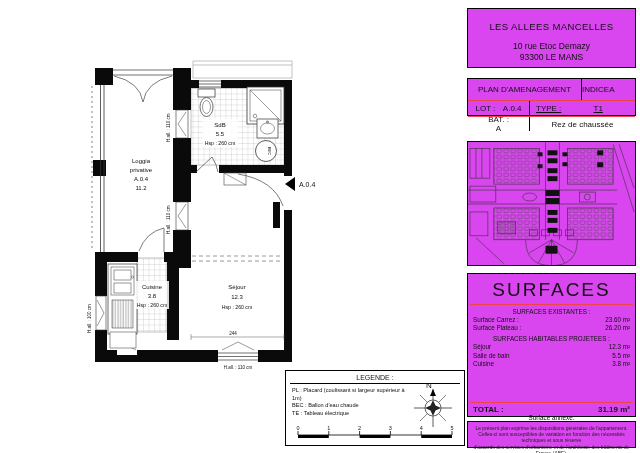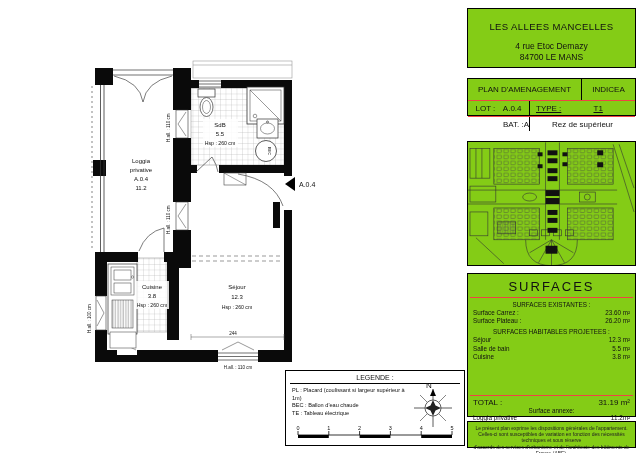--- a/index.html
+++ b/index.html
@@ -1,34 +1,34 @@
 <!DOCTYPE html>
 <html><head>
 <meta charset="utf-8">
 <style>
   html,body{margin:0;padding:0;background:#e8e8e8;}
   .page{position:relative;width:640px;height:453px;background:#ffffff;overflow:hidden;
         font-family:"Liberation Sans","DejaVu Sans",sans-serif;color:#111;}
   .abs{position:absolute;}
-  .rbox{position:absolute;left:467px;width:169px;border:1px solid #000;background:#84cc16;box-sizing:border-box;}
+  .rbox{position:absolute;left:467px;width:169px;border:1px solid #000;background:#d946ef;box-sizing:border-box;}
   .center{text-align:center;}
   svg text{font-family:"Liberation Sans","DejaVu Sans",sans-serif;fill:#111;}
   
   .hdr-title{font-size:9.5px;letter-spacing:.4px;padding-top:12px;}
   .hdr-addr{font-size:8.5px;line-height:11px;padding-top:9px;}
   
   .tbl-row{display:flex;box-sizing:border-box;}
   .cell{box-sizing:border-box;display:flex;align-items:center;}
   .vline{border-left:1px solid #000;}
   .hline{border-top:1px solid #ef4444;}
   
-  .surf-title{font-size:13px;letter-spacing:2px;text-align:center;padding-top:5px;padding-bottom:3px;}
+  .surf-title{font-size:19px;letter-spacing:2px;text-align:center;padding-top:5px;padding-bottom:3px;}
   .surf-sec{font-size:6.3px;text-align:center;padding:3px 0 1px 0;}
   .surf-row{display:flex;justify-content:space-between;font-size:6.3px;line-height:8.2px;padding:0 5px;}
-  .surf-total{display:flex;justify-content:space-between;font-size:8px;font-weight:normal;padding:2px 5px 0 5px;}
+  .surf-total{display:flex;justify-content:space-between;font-size:8px;font-weight:bold;padding:2px 5px 0 5px;}
   .disc{font-size:5px;line-height:6.2px;text-align:center;padding-top:3px;color:#222;}
   
   .lg-title{font-size:7px;text-align:center;padding:3px 0 2px 0;border-bottom:1px solid #000;margin:0 4px;}
   .lg-item{font-size:5.6px;line-height:7.6px;}
 </style>
 </head>
 <body>
 
 <div class="page">
 
@@ -235,49 +235,49 @@
         <text x="96.4" y="5">3</text>
         <text x="127.2" y="5">4</text>
         <text x="158" y="5">5</text>
       </g>
     </svg>
   </div>
 
   <div class="rbox center" style="top:8px;height:60px;">
     <div class="hdr-title">LES ALLEES MANCELLES</div>
     <div class="hdr-addr">
-      <div>4 rue Etoc Demazy</div>
-      <div>84700 LE MANS</div>
+      <div>10 rue Etoc Demazy</div>
+      <div>93300 LE MANS</div>
     </div>
   </div>
 
   <div class="rbox" style="top:78px;height:38px;font-size:8px;">
     <div class="tbl-row" style="height:21px;">
       <div class="cell" style="width:113px;justify-content:center;">PLAN D'AMENAGEMENT</div>
-      <div class="cell vline" style="flex:1;justify-content:center;">
+      <div class="cell vline" style="flex:1;justify-content:flex-start;">
         <span>INDICE</span>
         <span>A</span>
       </div>
     </div>
     <div class="tbl-row hline" style="height:16px;">
       <div class="cell" style="width:61px;justify-content:space-evenly;">
         <span>LOT :</span>
         <span>A.0.4</span>
       </div>
       <div class="cell vline" style="flex:1;text-decoration:underline;">
         <span style="padding-left:6px;">TYPE :</span>
         <span style="flex:1;text-align:center;">T1</span>
       </div>
     </div>
     <div class="tbl-row hline" style="height:15px;">
-      <div class="cell" style="width:61px;justify-content:flex-end;">
+      <div class="cell" style="width:61px;justify-content:center;flex-direction:column;">
         <span>BAT. :</span>
         <span>A</span>
       </div>
-      <div class="cell vline" style="flex:1;justify-content:center;">Rez de supérieur</div>
+      <div class="cell vline" style="flex:1;justify-content:center;">Rez de chaussée</div>
     </div>
   </div>
 
   <div class="rbox" style="top:141px;height:125px;">
     <svg width="167" height="123" viewBox="0 0 168 123">
       <defs>
         <pattern id="winGrid" width="7" height="6" patternUnits="userSpaceOnUse">
           <rect x="1" y="1" width="4.3" height="3.6" fill="none" stroke="#444" stroke-width="0.45"></rect>
         </pattern>
       </defs>

